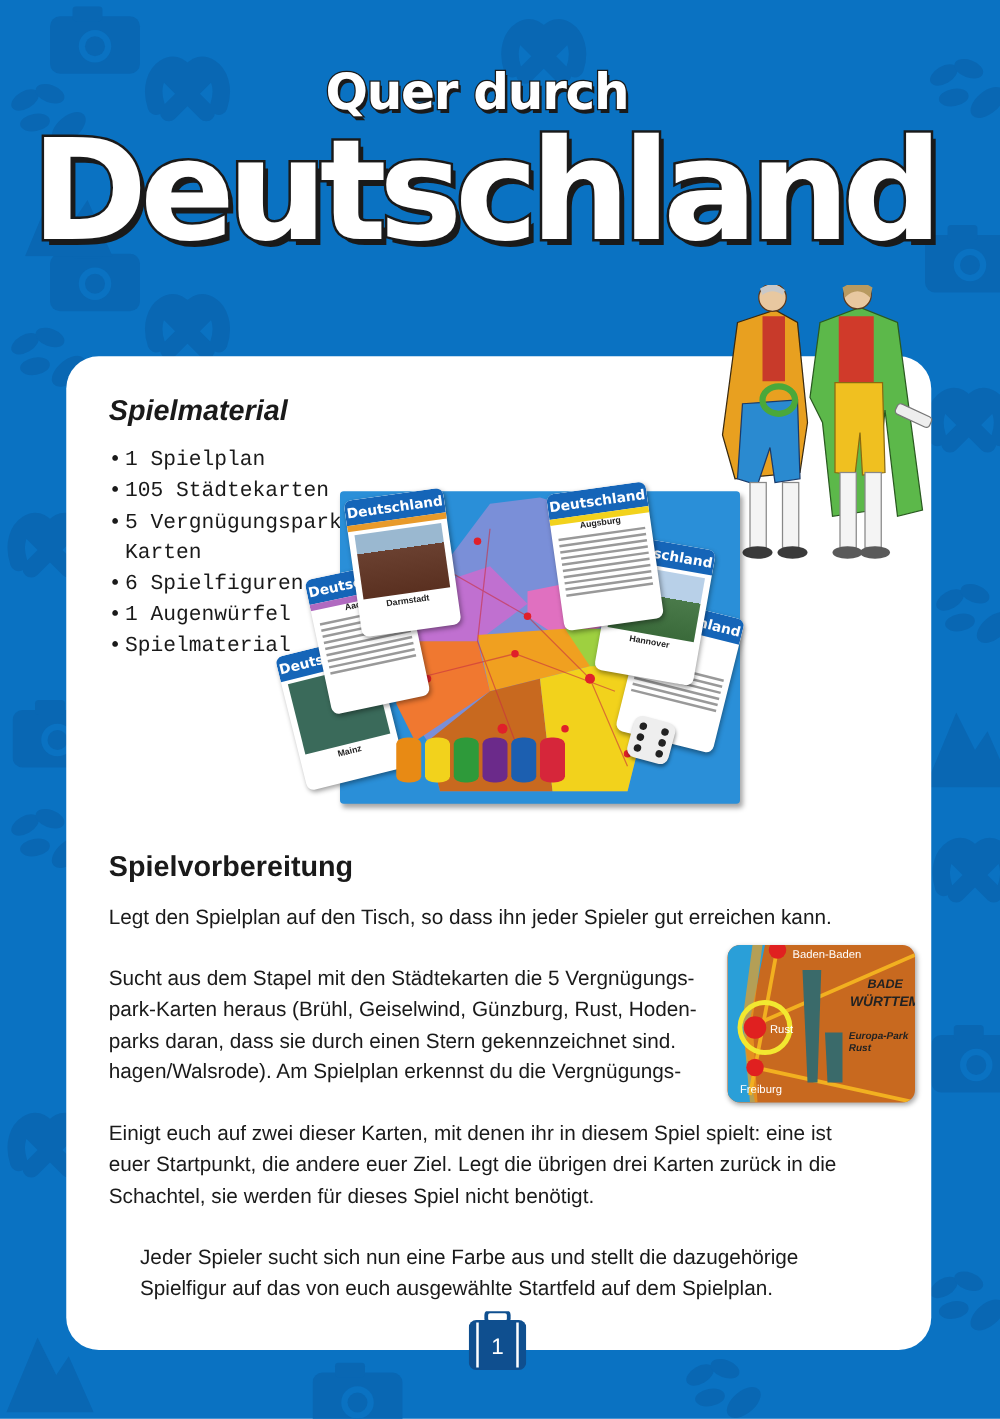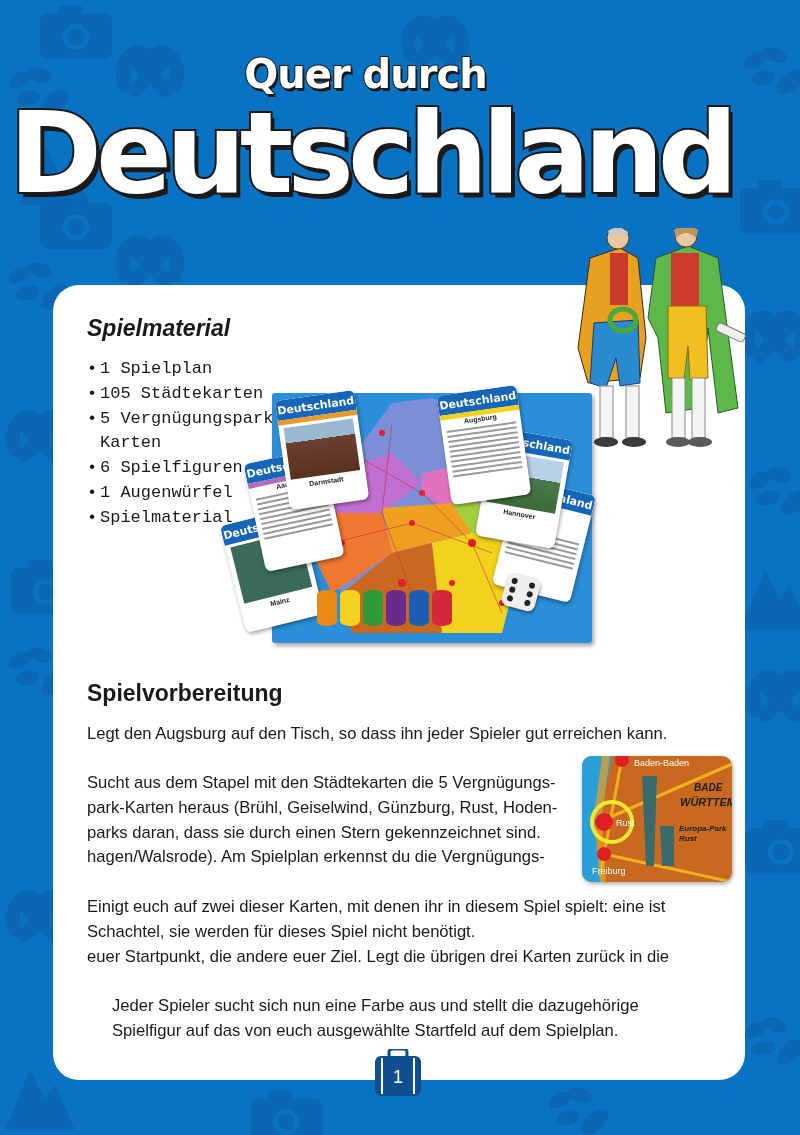--- a/index.html
+++ b/index.html
@@ -10,21 +10,21 @@
     font-family: "Liberation Sans", "DejaVu Sans", sans-serif;
     color: #1a1a1a;
   }
   
   .bg-pattern { position: absolute; inset: 0; overflow: hidden; }
   .bg-pattern svg { position: absolute; opacity: 1; }
   .pat { fill: #0967b3; }
   .pat-stroke { fill: none; stroke: #0967b3; stroke-width: 14; stroke-linecap: round; }
 
   
-  .title-wrap { position: absolute; left: 0; top: 50px; width: 741px; text-align: center; }
+  .title-wrap { position: absolute; left: 16px; top: 50px; width: 741px; text-align: center; }
   .title-small {
     display: block;
     font-family: "DejaVu Sans", sans-serif;
     font-weight: bold;
     font-size: 40px;
     letter-spacing: -1px;
     color: #fff;
     -webkit-text-stroke: 2px #1a1a1a;
     paint-order: stroke fill;
     text-shadow: 2px 3px 0 #1a1a1a;
@@ -394,34 +394,34 @@
     <i style="left:5px;top:14px"></i>
       <i style="left:23px;top:14px"></i>
     <i style="left:5px;top:23px"></i>
       <i style="left:23px;top:23px"></i>
   </div>
 </div>
 
 <div class="section-title" style="left:87px; top:680px;">Spielvorbereitung</div>
 
 <div class="para" style="top:722px;">
-  <span>Legt den Augsburg auf den Tisch, so dass ihn jeder Spieler gut erreichen kann.</span>
+  <span>Legt den Spielplan auf den Tisch, so dass ihn jeder Spieler gut erreichen kann.</span>
 </div>
 
 <div class="para" style="top:771px;">
   <span>Sucht aus dem Stapel mit den Städtekarten die 5 Vergnügungs-</span>
   <span>park-Karten heraus (Brühl, Geiselwind, Günzburg, Rust, Hoden-</span>
   <span>parks daran, dass sie durch einen Stern gekennzeichnet sind.</span>
   <span>hagen/Walsrode). Am Spielplan erkennst du die Vergnügungs-</span>
 </div>
 
 <div class="para" style="top:895px;">
   <span>Einigt euch auf zwei dieser Karten, mit denen ihr in diesem Spiel spielt: eine ist</span>
+  <span>euer Startpunkt, die andere euer Ziel. Legt die übrigen drei Karten zurück in die</span>
   <span>Schachtel, sie werden für dieses Spiel nicht benötigt.</span>
-  <span>euer Startpunkt, die andere euer Ziel. Legt die übrigen drei Karten zurück in die</span>
 </div>
 
 <div class="para" style="top:994px;margin-left:25px;">
   <span>Jeder Spieler sucht sich nun eine Farbe aus und stellt die dazugehörige</span>
   <span>Spielfigur auf das von euch ausgewählte Startfeld auf dem Spielplan.</span>
 </div>
 
 <div class="map-inset">
   <svg width="150" height="126" viewBox="0 0 150 126" style="position:absolute;left:0;top:0">
     <path d="M0 0 L30 0 L22 40 L14 80 L22 126 L0 126 Z" fill="#2a9fd8"></path>

